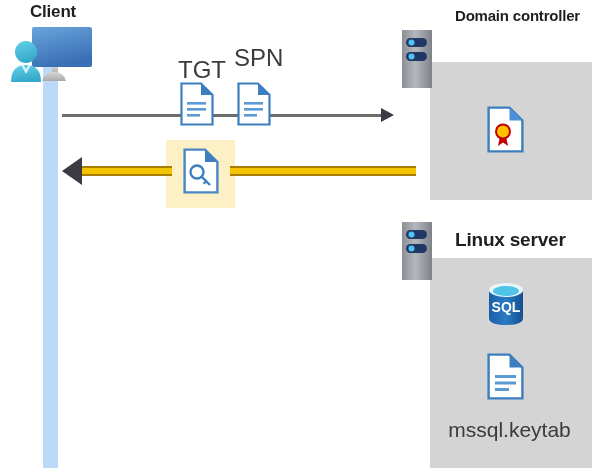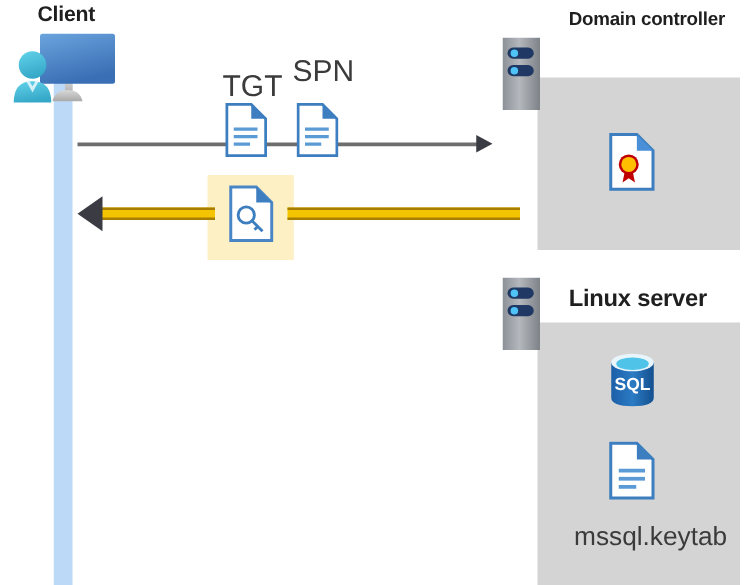--- a/index.html
+++ b/index.html
@@ -109,21 +109,21 @@
 
   
   #tgt-icon { left: 180px; top: 82px; width: 34px; height: 44px; }
   #spn-icon { left: 237px; top: 82px; width: 34px; height: 44px; }
   #key-doc-icon { left: 183px; top: 148px; width: 36px; height: 46px; }
   #cert-icon { left: 487px; top: 106px; width: 37px; height: 47px; }
   #sql-icon  { left: 486px; top: 281px; width: 40px; height: 46px; }
   #keytab-icon { left: 487px; top: 353px; width: 37px; height: 47px; }
 
   #keytab-label {
-    left: 448px; top: 418px;
+    left: 437px; top: 418px;
     width: 145px;
     text-align: center;
     font-size: 21px;
     color: #3b3b3b;
   }
 </style>
 </head>
 <body>
 
 <div id="diagram">

